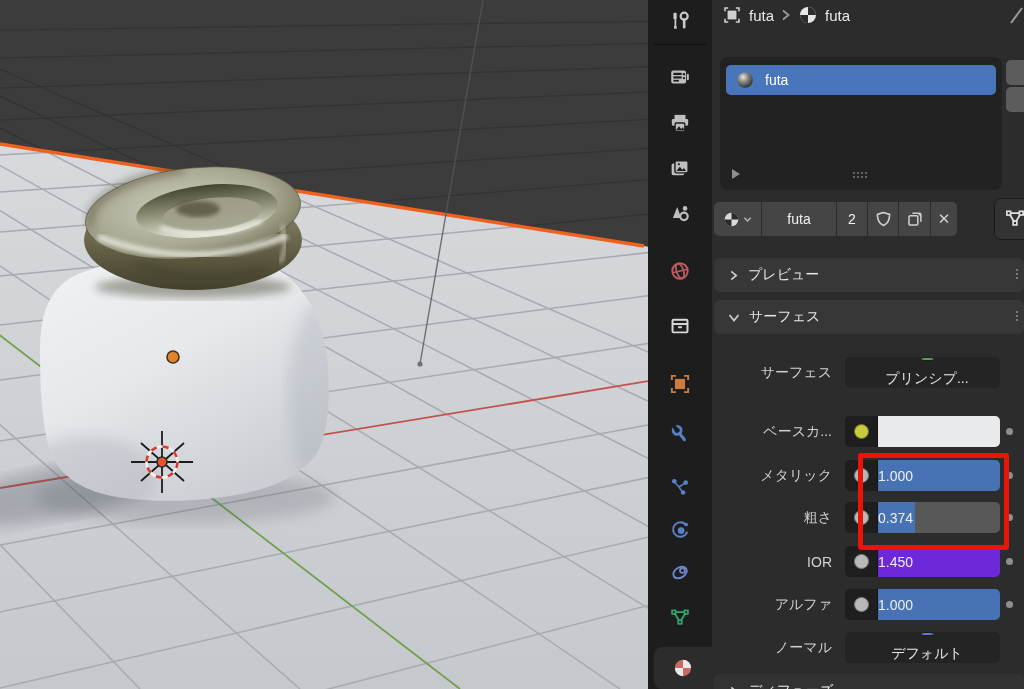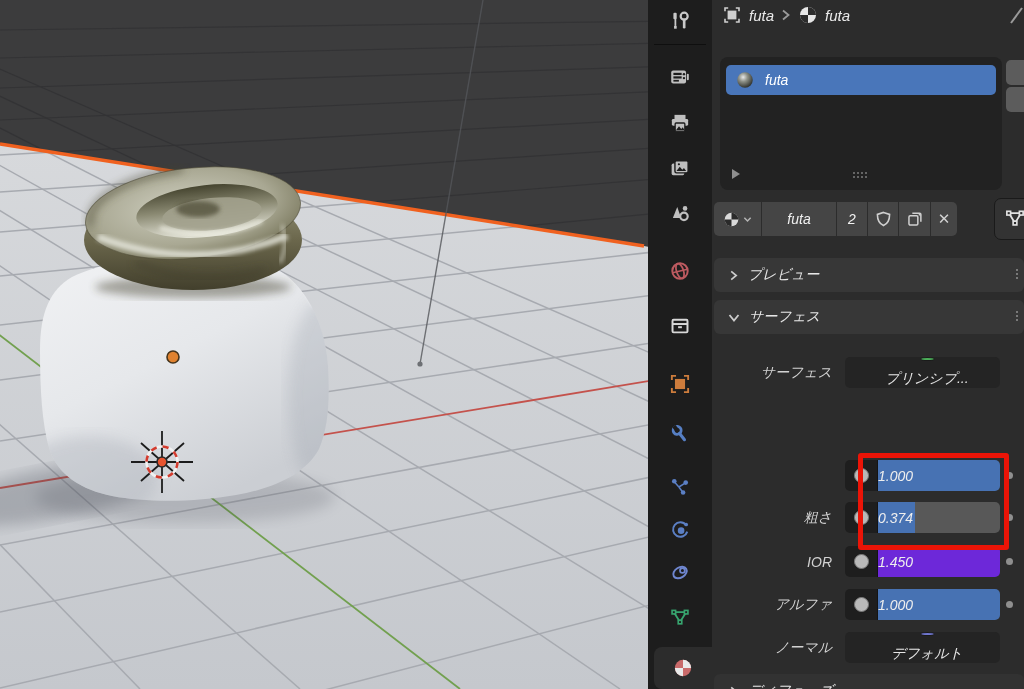--- a/index.html
+++ b/index.html
@@ -8,21 +8,21 @@
        -webkit-font-smoothing:antialiased;color:#d8d8d8;font-size:14px;}
   
   #viewport{position:absolute;left:0;top:0;width:648px;height:689px;}
   
   #tabbar{position:absolute;left:648px;top:0;width:64px;height:689px;background:#1d1d1d;}
   .tab{position:absolute;left:0;width:64px;height:42px;display:flex;align-items:center;justify-content:center;}
   .tab svg{display:block;}
   .tab.active{background:#2c2c2c;border-radius:8px 0 0 8px;left:6px;width:58px;}
   #tab-sep{position:absolute;left:6px;top:44px;width:52px;height:1px;background:#0f0f0f;}
   
-  #props{position:absolute;left:712px;top:0;width:312px;height:689px;background:#2c2c2c;font-style:italic;}
+  #props{position:absolute;left:712px;top:0;width:312px;height:689px;background:#2c2c2c;}
   #breadcrumb{position:absolute;left:0;top:0;width:312px;height:30px;display:flex;align-items:center;gap:7px;padding-left:10px;box-sizing:border-box;color:#e9e9e9;font-size:15px;}
   #search-partial{position:absolute;right:-2px;top:2px;}
   
   #slot-list{position:absolute;left:8px;top:57px;width:282px;height:133px;background:#222;border-radius:8px;}
   .slot-row{position:absolute;left:6px;top:8px;width:270px;height:30px;background:#4976ba;border-radius:5px;display:flex;align-items:center;gap:11px;padding-left:10px;box-sizing:border-box;color:#fff;}
   .list-footer{position:absolute;left:0;bottom:6px;width:100%;height:18px;}
   .expander{position:absolute;left:12px;top:3px;width:0;height:0;border-left:8px solid #8e8e8e;border-top:5px solid transparent;border-bottom:5px solid transparent;}
   .grip{position:absolute;left:50%;top:6px;transform:translateX(-50%);display:grid;grid-template-columns:repeat(4,4px);grid-template-rows:repeat(2,4px);}
   .grip i{width:2px;height:2px;border-radius:50%;background:#7c7c7c;}
   .side-btn{position:absolute;left:294px;width:24px;height:25px;background:#5c5c5c;border-radius:5px 0 0 5px;}
@@ -465,22 +465,33 @@
     </div>
 
     <div class="prow" style="top:356px">
       <div class="lab">サーフェス</div>
       <div class="shader-btn">
         <span class="dot13" style="background:#4cb05a;border:1px solid #1a1a1a"></span>
         <span>プリンシプ...</span>
       </div>
     </div>
 
+    <div class="prow" style="top:415px">
+      <div class="lab">ベースカ...</div>
+      <div class="field">
+        <div class="socket">
+            <i style="background:#c9cb3f;border:1px solid #6e6e2a"></i>
+          </div>
+        <div class="fval" style="background:#e9eaeb"></div>
+      </div>
+      <div class="deco-dot"></div>
+    </div>
 
     <div class="prow" style="top:459px">
+      <div class="lab">メタリック</div>
       <div class="field">
         <div class="socket">
             <i style="background:#b9b9b9;border:1px solid #7a7a7a"></i>
           </div>
         <div class="fval" style="background:#4772b3">
             <span>1.000</span>
           </div>
       </div>
       <div class="deco-dot"></div>
     </div>

